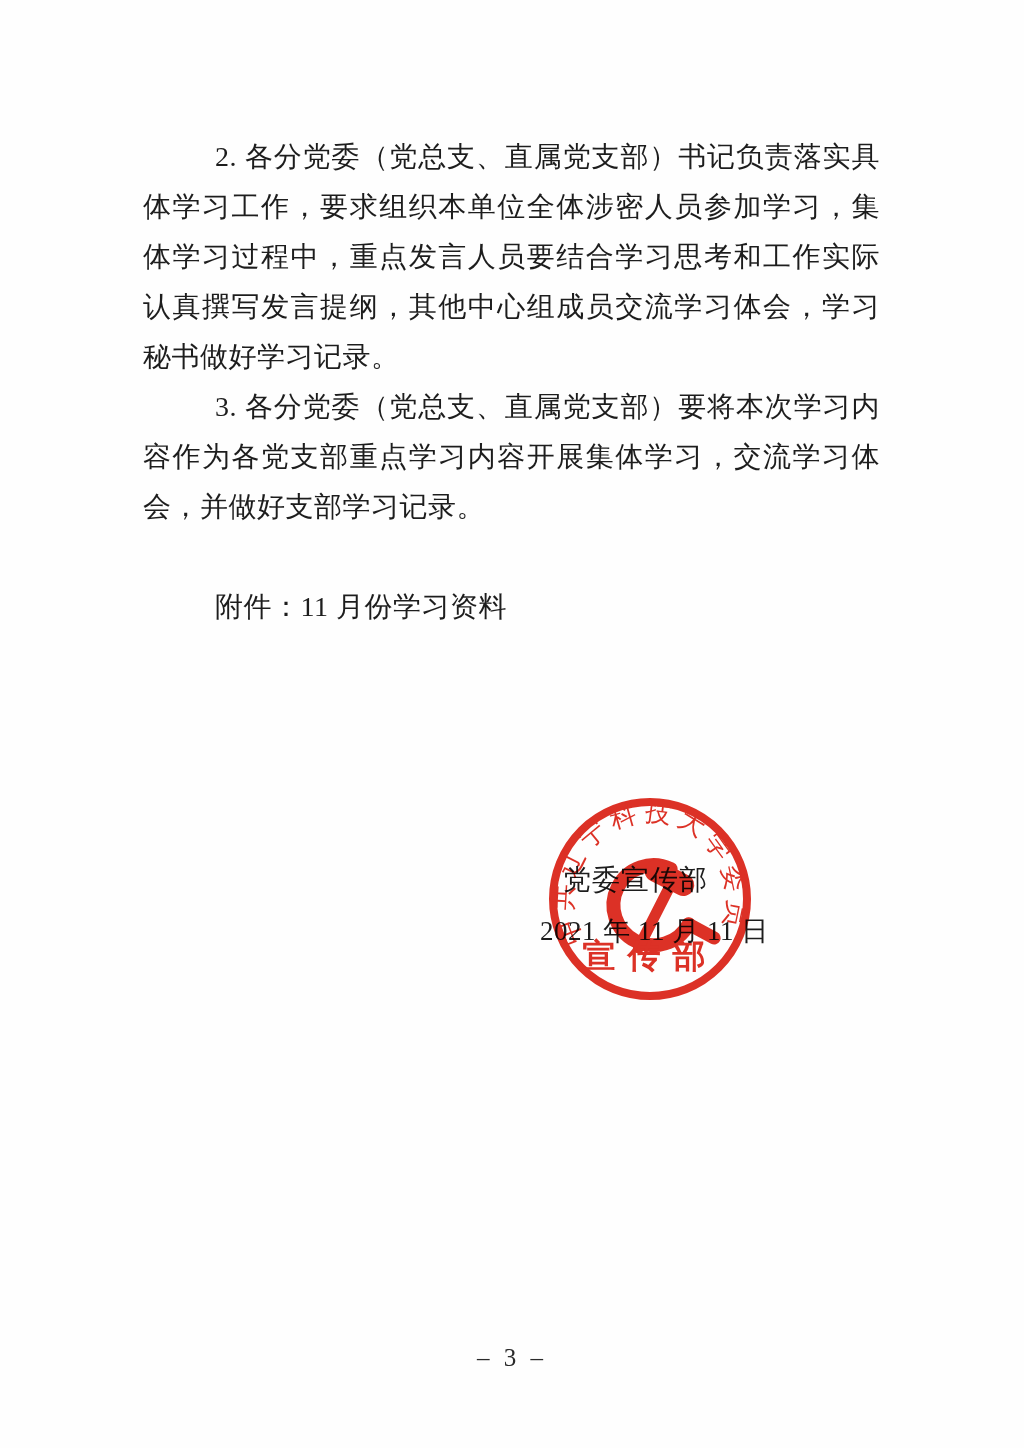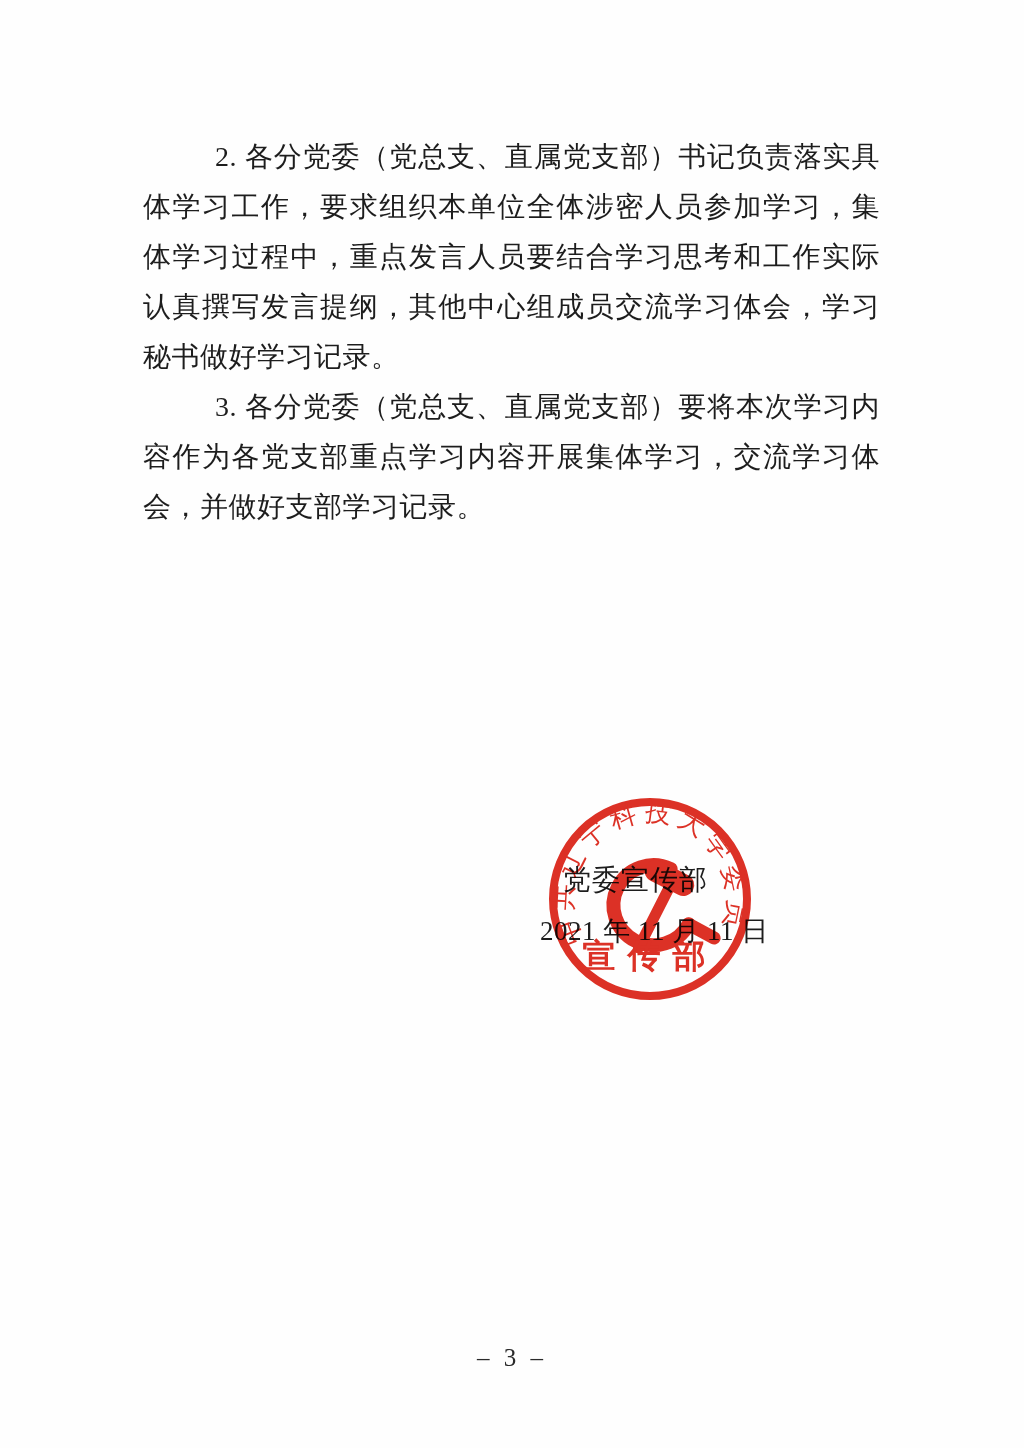--- a/index.html
+++ b/index.html
@@ -53,20 +53,21 @@
   }
 </style>
 </head>
 <body>
 
 <div class="page">
 
   <div class="body-text">
     <p>2. 各分党委（党总支、直属党支部）书记负责落实具体学习工作，要求组织本单位全体涉密人员参加学习，集体学习过程中，重点发言人员要结合学习思考和工作实际认真撰写发言提纲，其他中心组成员交流学习体会，学习秘书做好学习记录。</p>
     <p>3. 各分党委（党总支、直属党支部）要将本次学习内容作为各党支部重点学习内容开展集体学习，交流学习体会，并做好支部学习记录。</p>
+    <p class="attachment">附件：11 月份学习资料</p>
   </div>
 
   <div class="signature">党委宣传部</div>
   <div class="sign-date">2021 年 11 月 11 日</div>
 
   <svg class="seal" width="212" height="212" viewBox="0 0 212 212">
     <defs>
       <path id="sealArc" d="M 42.1 150.8 A 78 78 0 1 1 169.9 150.8" fill="none"></path>
     </defs>
     <circle cx="106" cy="106" r="97" fill="none" stroke="#db2418" stroke-width="8"></circle>

